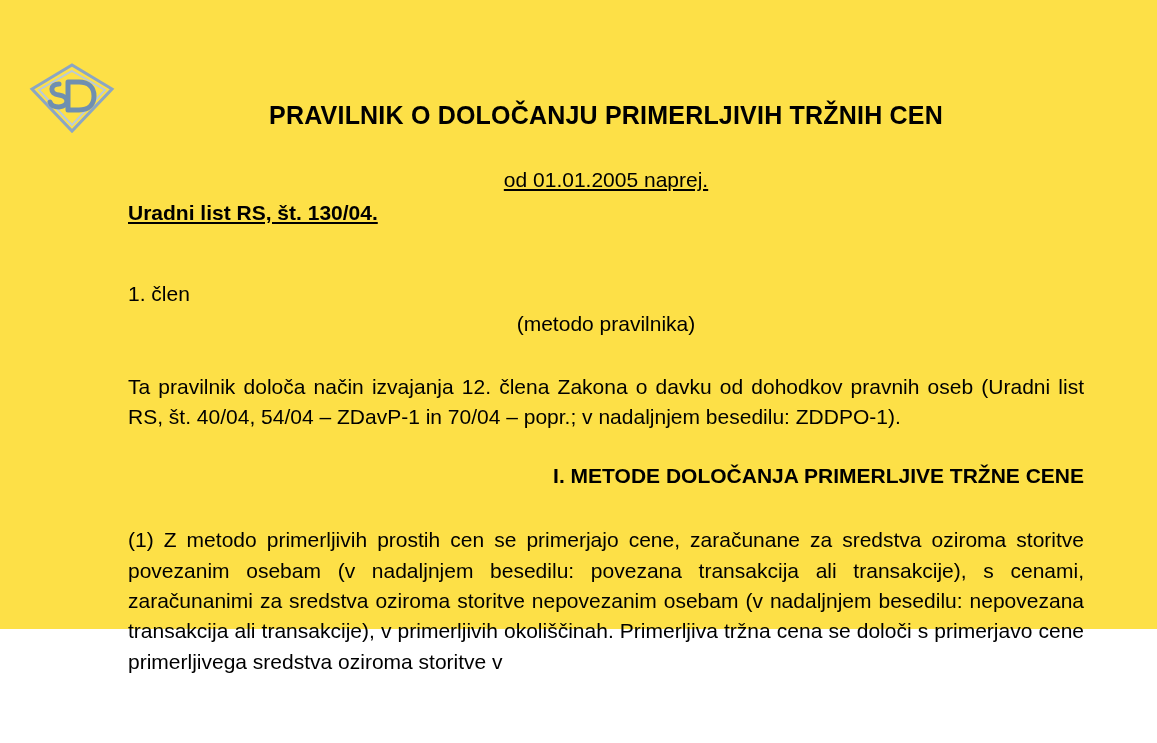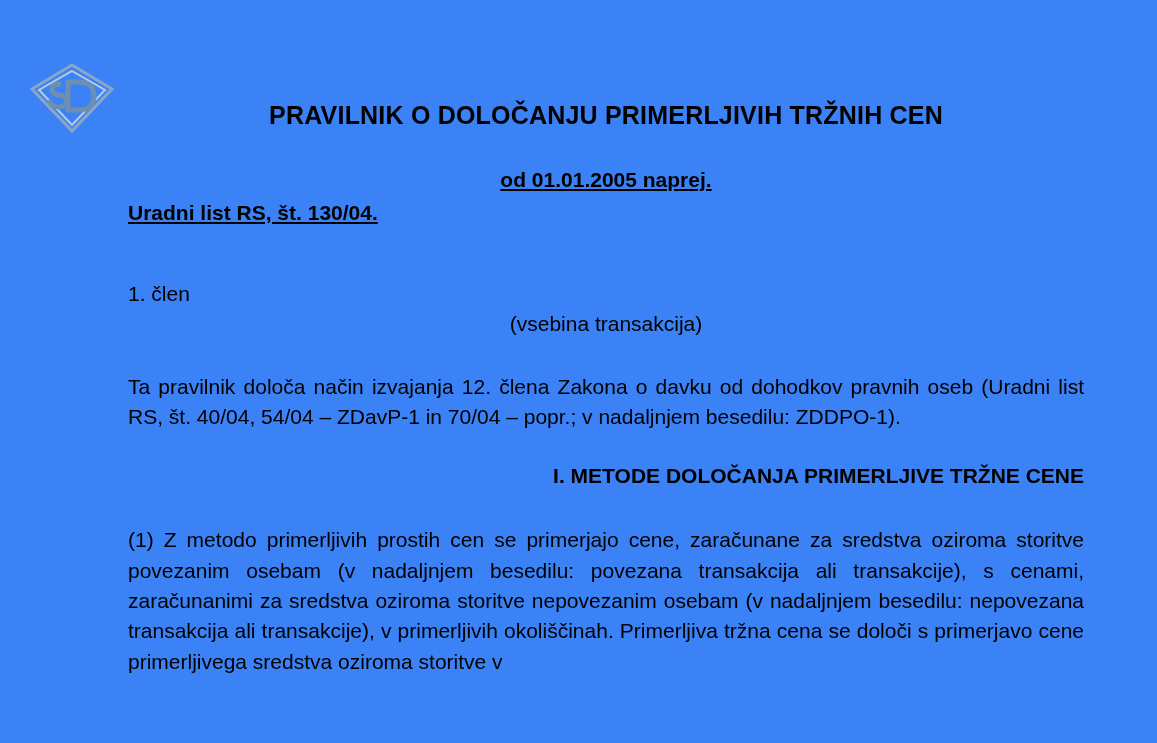--- a/index.html
+++ b/index.html
@@ -10,22 +10,22 @@
   body {
     width: 1157px;
     height: 743px;
     font-family: "Liberation Sans", sans-serif;
     color: #000000;
     overflow: hidden;
   }
   .page {
     position: relative;
     width: 1157px;
-    height: 743px;
-    background: #3b82f6;
+    height: 629px;
+    background: #fde047;
   }
   .logo {
     position: absolute;
     left: 28px;
     top: 62px;
     width: 88px;
     height: 72px;
   }
   .doc-body {
     position: absolute;
@@ -47,21 +47,21 @@
     line-height: 1.38;
     margin: 0;
   }
   .validity-line .u {
     text-decoration: underline;
   }
   .validity-line.left {
     text-align: left;
   }
   .validity-bold {
-    font-weight: bold;
+    font-weight: normal;
     text-decoration: underline;
   }
   .gazette {
     font-size: 21px;
     text-align: left;
     margin: 6px 0 0 0;
     font-weight: bold;
   }
   .gazette .u {
     text-decoration: underline;
@@ -121,21 +121,21 @@
       <span class="validity-bold">od 01.01.2005 naprej.</span>
     </p>
 
     <p class="gazette">
       <span class="u">Uradni list RS, št. 130/04.</span>
     </p>
 
     <div class="spacer-lg"></div>
 
     <p class="article-num">1. člen</p>
-    <p class="article-sub">(vsebina transakcija)</p>
+    <p class="article-sub">(metodo pravilnika)</p>
 
     <p class="para">Ta pravilnik določa način izvajanja 12. člena Zakona o davku od dohodkov pravnih oseb (Uradni list RS, št. 40/04, 54/04 – ZDavP-1 in 70/04 – popr.; v nadaljnjem besedilu: ZDDPO-1).</p>
 
     <p class="section-heading">I. METODE DOLOČANJA PRIMERLJIVE TRŽNE CENE</p>
 
 
     <p class="para last">(1) Z metodo primerljivih prostih cen se primerjajo cene, zaračunane za sredstva oziroma storitve povezanim osebam (v nadaljnjem besedilu: povezana transakcija ali transakcije), s cenami, zaračunanimi za sredstva oziroma storitve nepovezanim osebam (v nadaljnjem besedilu: nepovezana transakcija ali transakcije), v primerljivih okoliščinah. Primerljiva tržna cena se določi s primerjavo cene primerljivega sredstva oziroma storitve v</p>
 
   </div>
 </div>

